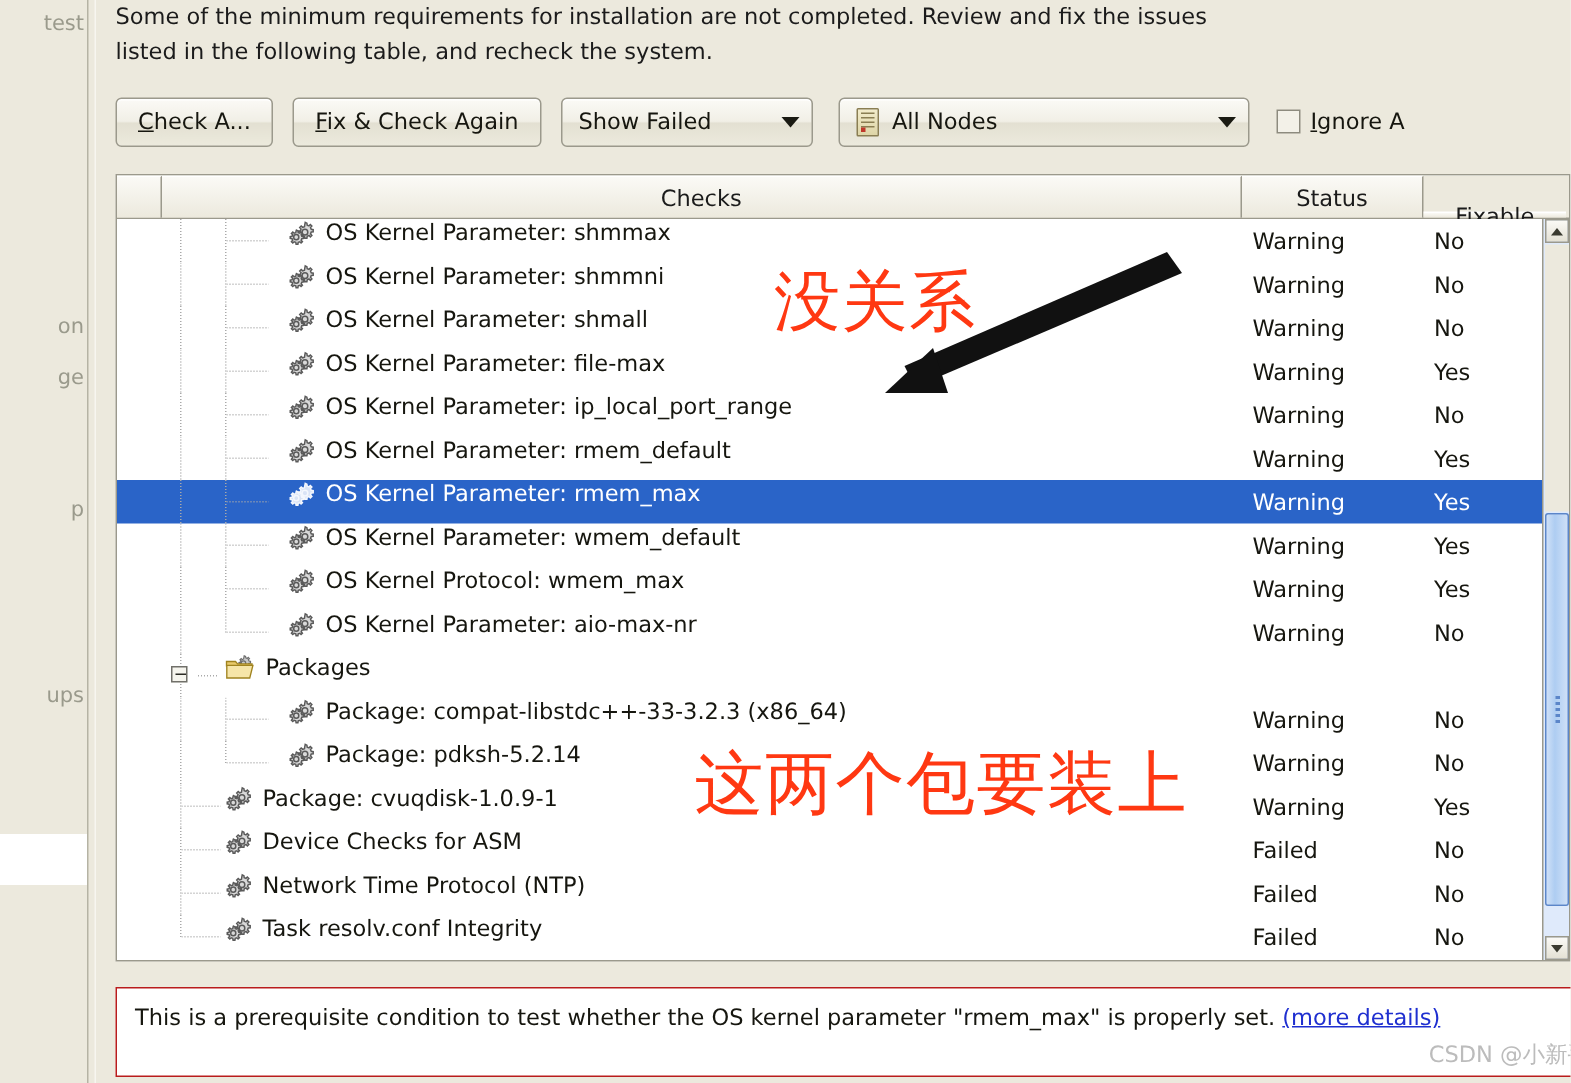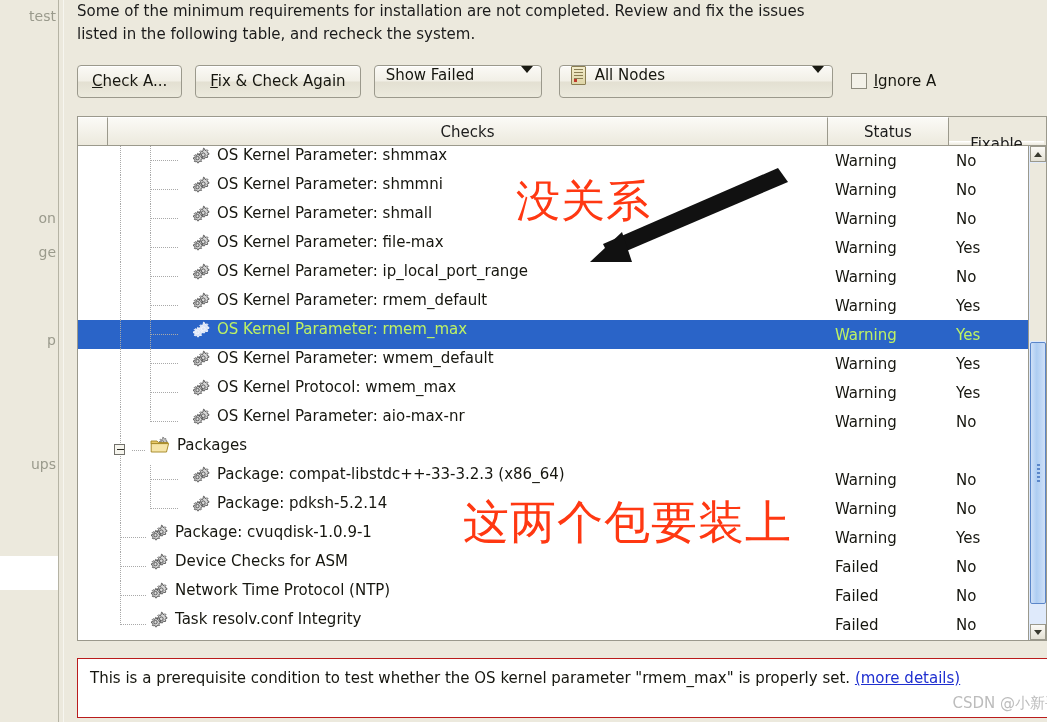--- a/index.html
+++ b/index.html
@@ -88,21 +88,21 @@
 
   .combo {
     height: 33px;
     border: 1px solid #9b998c;
     border-radius: 4px;
     background: linear-gradient(to bottom, #fbfaf6 0%, #f1efe6 48%, #e3e0d2 52%, #eceadd 100%);
     box-shadow: inset 0 1px 0 #ffffff;
     color: #16160f;
     font-size: 15px;
     display: flex;
-    align-items: flex-start;
+    align-items: center;
     padding: 0 8px 0 11px;
     cursor: default;
   }
   #combo-show { width: 168px; margin-right: 17px; }
   #combo-nodes { width: 274px; margin-right: 18px; }
   .combo .combo-label { flex: 1; }
   .caret {
     width: 0; height: 0;
     border-left: 6px solid transparent;
     border-right: 6px solid transparent;
@@ -183,21 +183,21 @@
   .row {
     display: flex;
     height: 29px;
     align-items: center;
     font-size: 15px;
     color: #16160f;
     white-space: nowrap;
   }
   .row.selected {
     background: #2a64c8;
-    color: #bef264;
+    color: #ffffff;
   }
   .c-name {
     width: 750px;
     display: flex;
     align-items: flex-start;
     overflow: hidden;
     padding-left: 0;
   }
   .c-status { width: 121px; padding-left: 7px; }
   .c-fixable { width: 95px; padding-left: 7px; }

